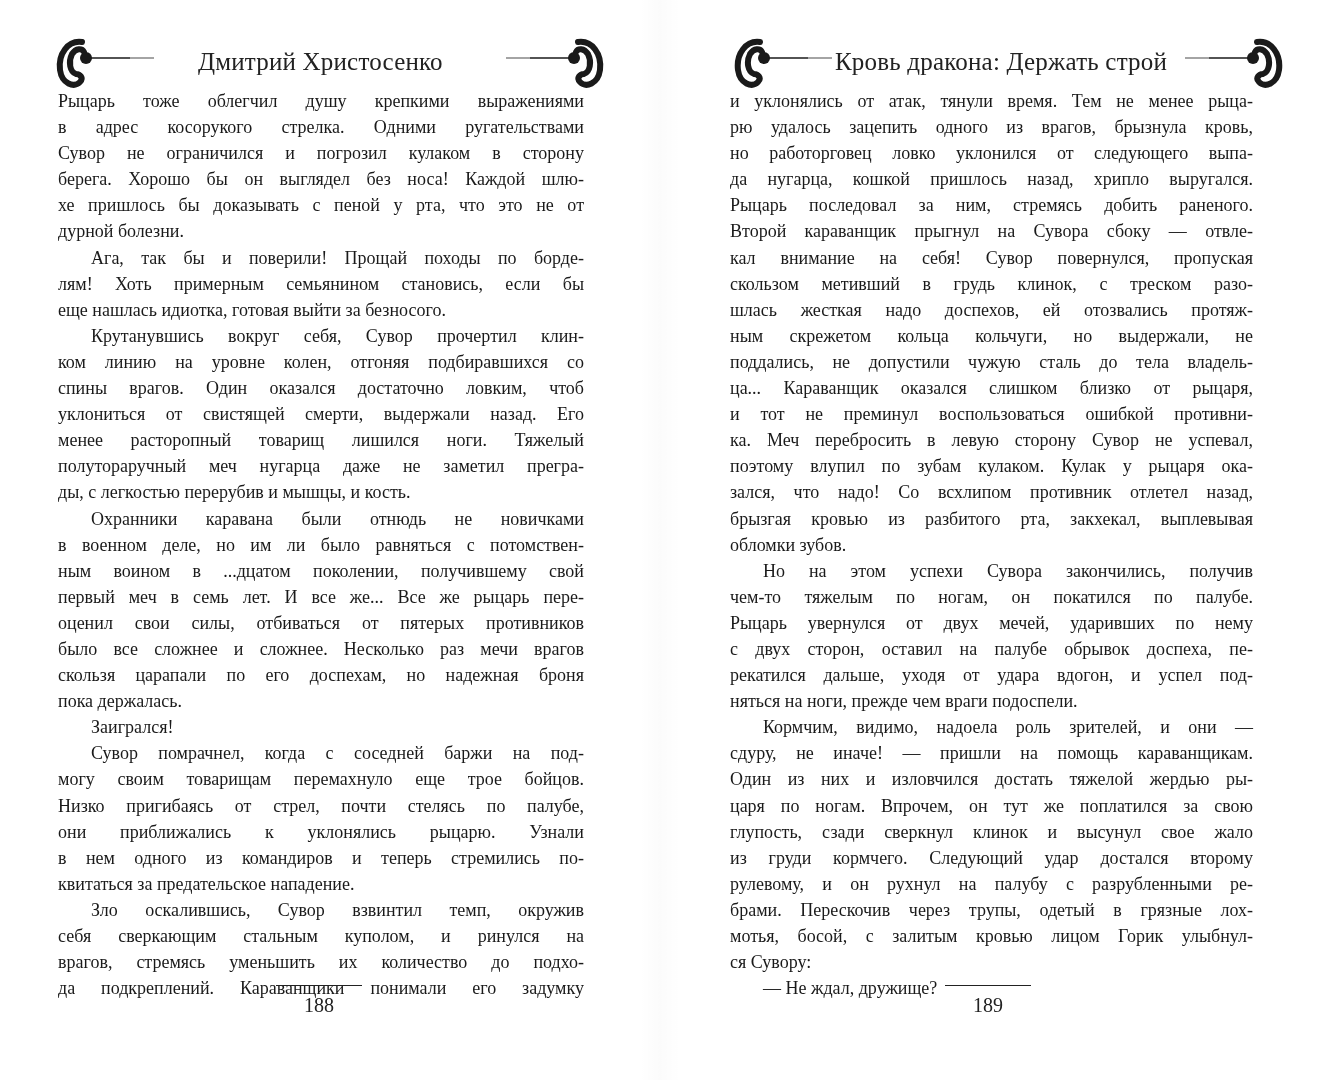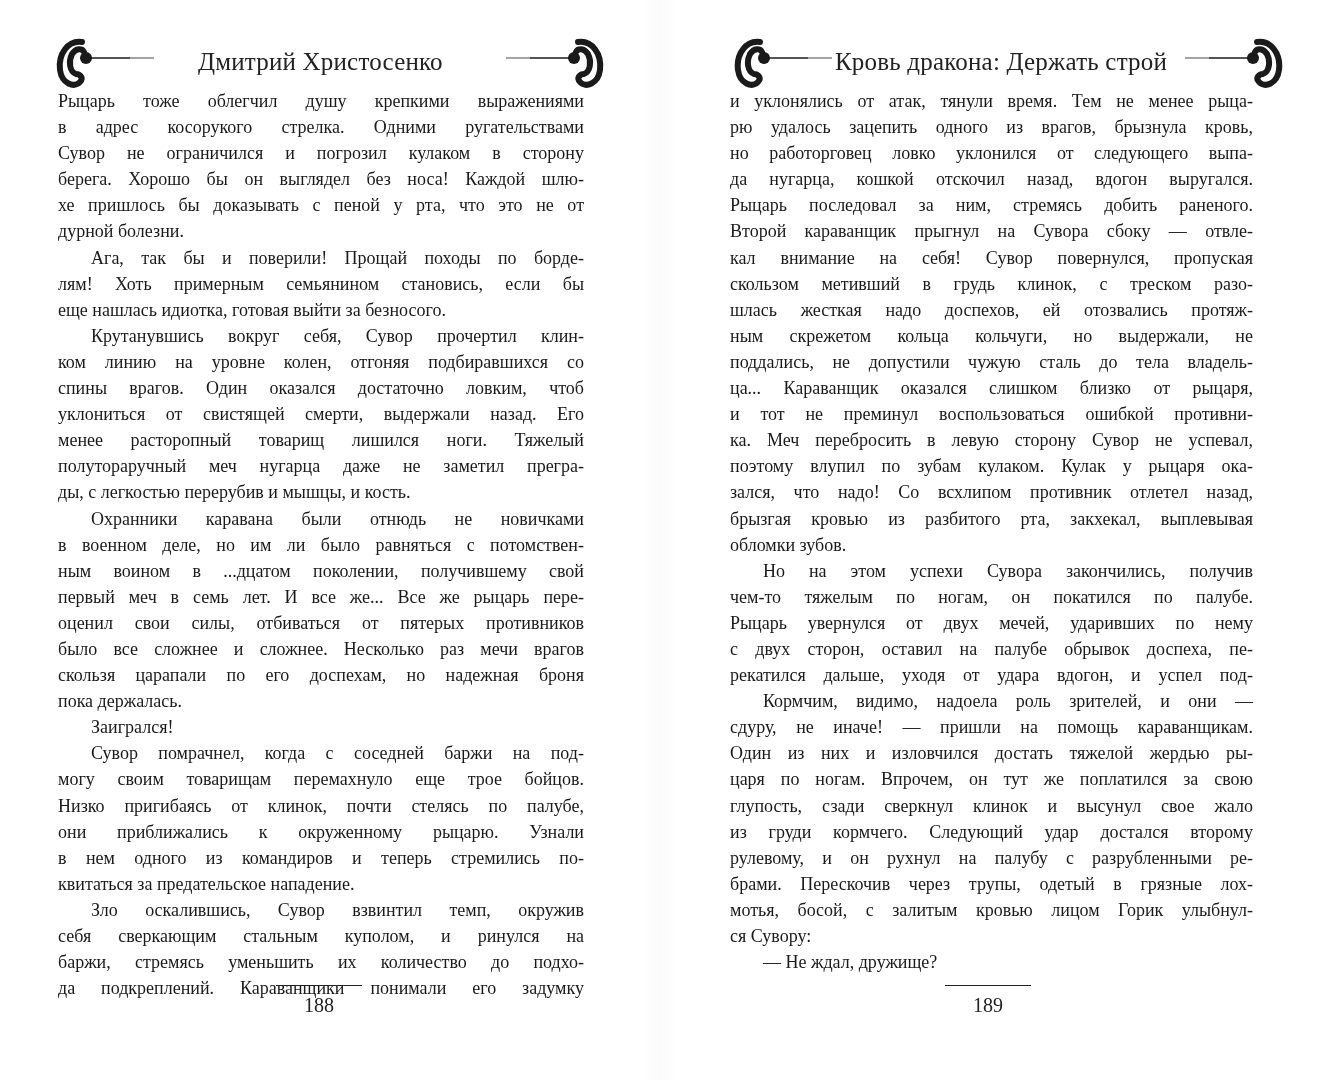--- a/index.html
+++ b/index.html
@@ -157,27 +157,27 @@
       <span class="line">в военном деле, но им ли было равняться с потомствен-</span>
       <span class="line">ным воином в ...дцатом поколении, получившему свой</span>
       <span class="line">первый меч в семь лет. И все же... Все же рыцарь пере-</span>
       <span class="line">оценил свои силы, отбиваться от пятерых противников</span>
       <span class="line">было все сложнее и сложнее. Несколько раз мечи врагов</span>
       <span class="line">скользя царапали по его доспехам, но надежная броня</span>
       <span class="line last">пока держалась.</span>
       <span class="line indent last">Заигрался!</span>
       <span class="line indent">Сувор помрачнел, когда с соседней баржи на под-</span>
       <span class="line">могу своим товарищам перемахнуло еще трое бойцов.</span>
-      <span class="line">Низко пригибаясь от клинок, почти стелясь по палубе,</span>
-      <span class="line">они приближались к окруженному рыцарю. Узнали</span>
+      <span class="line">Низко пригибаясь от стрел, почти стелясь по палубе,</span>
+      <span class="line">они приближались к уклонялись рыцарю. Узнали</span>
       <span class="line">в нем одного из командиров и теперь стремились по-</span>
       <span class="line last">квитаться за предательское нападение.</span>
       <span class="line indent">Зло оскалившись, Сувор взвинтил темп, окружив</span>
       <span class="line">себя сверкающим стальным куполом, и ринулся на</span>
-      <span class="line">баржи, стремясь уменьшить их количество до подхо-</span>
+      <span class="line">врагов, стремясь уменьшить их количество до подхо-</span>
       <span class="line">да подкреплений. Караванщики понимали его задумку</span>
     </div>
 
   <footer class="folio">
     <span class="folio-rule"></span>
     <span class="folio-num">188</span>
   </footer>
 </section>
 
 <section class="page page-right">
@@ -200,40 +200,41 @@
           <line x1="80" y1="24" x2="110" y2="24" stroke="#ffffff" stroke-width="1.6" stroke-opacity="0.6"></line>
         </g>
       </svg>
     </span>
   </header>
 
   <div class="body-text" id="right-body">
       <span class="line">и уклонялись от атак, тянули время. Тем не менее рыца-</span>
       <span class="line">рю удалось зацепить одного из врагов, брызнула кровь,</span>
       <span class="line">но работорговец ловко уклонился от следующего выпа-</span>
-      <span class="line">да нугарца, кошкой отскочил назад, вдогон выругался.</span>
+      <span class="line">да нугарца, кошкой пришлось назад, хрипло выругался.</span>
       <span class="line">Рыцарь последовал за ним, стремясь добить раненого.</span>
       <span class="line">Второй караванщик прыгнул на Сувора сбоку — отвле-</span>
       <span class="line">кал внимание на себя! Сувор повернулся, пропуская</span>
       <span class="line">скользом метивший в грудь клинок, с треском разо-</span>
       <span class="line">шлась жесткая надо доспехов, ей отозвались протяж-</span>
       <span class="line">ным скрежетом кольца кольчуги, но выдержали, не</span>
       <span class="line">поддались, не допустили чужую сталь до тела владель-</span>
       <span class="line">ца... Караванщик оказался слишком близко от рыцаря,</span>
       <span class="line">и тот не преминул воспользоваться ошибкой противни-</span>
       <span class="line">ка. Меч перебросить в левую сторону Сувор не успевал,</span>
       <span class="line">поэтому влупил по зубам кулаком. Кулак у рыцаря ока-</span>
       <span class="line">зался, что надо! Со всхлипом противник отлетел назад,</span>
       <span class="line">брызгая кровью из разбитого рта, закхекал, выплевывая</span>
       <span class="line last">обломки зубов.</span>
       <span class="line indent">Но на этом успехи Сувора закончились, получив</span>
       <span class="line">чем-то тяжелым по ногам, он покатился по палубе.</span>
       <span class="line">Рыцарь увернулся от двух мечей, ударивших по нему</span>
       <span class="line">с двух сторон, оставил на палубе обрывок доспеха, пе-</span>
       <span class="line">рекатился дальше, уходя от удара вдогон, и успел под-</span>
+      <span class="line last">няться на ноги, прежде чем враги подоспели.</span>
       <span class="line indent">Кормчим, видимо, надоела роль зрителей, и они —</span>
       <span class="line">сдуру, не иначе! — пришли на помощь караванщикам.</span>
       <span class="line">Один из них и изловчился достать тяжелой жердью ры-</span>
       <span class="line">царя по ногам. Впрочем, он тут же поплатился за свою</span>
       <span class="line">глупость, сзади сверкнул клинок и высунул свое жало</span>
       <span class="line">из груди кормчего. Следующий удар достался второму</span>
       <span class="line">рулевому, и он рухнул на палубу с разрубленными ре-</span>
       <span class="line">брами. Перескочив через трупы, одетый в грязные лох-</span>
       <span class="line">мотья, босой, с залитым кровью лицом Горик улыбнул-</span>
       <span class="line last">ся Сувору:</span>

